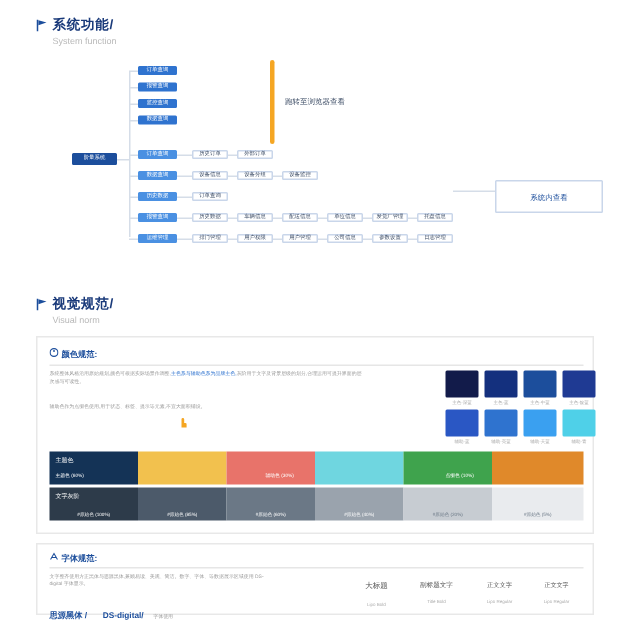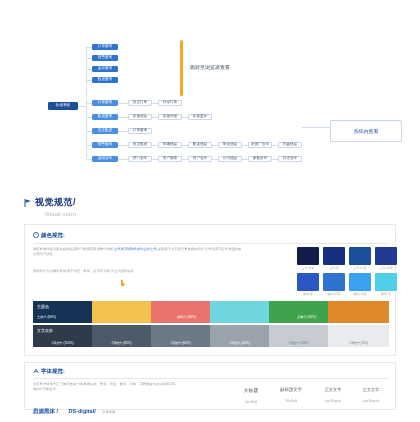--- a/index.html
+++ b/index.html
@@ -86,20 +86,32 @@
   .fontspec{position:absolute;text-align:center;}
   .fs-top{font-size:4px;color:#555;}
   .fs-bot{font-size:3px;color:#aaa;margin-top:7px;}
   .ds{font-size:7px;color:#1c4e9c;font-weight:bold;}
 </style>
 </head>
 <body>
 
 <div class="wrap">
 
+  <div class="sec-head" style="left:24px;top:10px;">
+    <div class="sec-title">
+      <span class="flagicon">
+        <svg width="8" height="8" viewBox="0 0 8 8">
+            <path d="M1 0 L1 8" stroke="#1c4e9c" stroke-width="1"></path>
+            <path d="M1.6 0.5 L7 2 L1.6 3.8 Z" fill="#1c4e9c"></path>
+          </svg>
+      </span>
+      <span>系统功能/</span>
+    </div>
+    <div class="sec-sub">System function</div>
+  </div>
 
   <div class="flow">
 
     <div class="node blue" style="left:48px;top:66px;width:30px;height:8px;">阶量系统</div>
 
     <div class="conn hline" style="left:78px;top:70px;width:8px;"></div>
     <div class="conn vline" style="left:86px;top:12px;height:110px;"></div>
 
     <div class="node mid" style="left:92px;top:8px;width:26px;height:6px;">订单查询</div>
     <div class="node mid" style="left:92px;top:19px;width:26px;height:6px;">报警查询</div>
@@ -165,21 +177,21 @@
     <div class="node" style="left:128px;top:92px;width:24px;height:6px;">订单查询</div>
 
     <div class="bar-orange" style="left:180px;top:4px;height:56px;"></div>
 
     <div class="label-free" style="left:190px;top:28px;">跑转至浏览器查看</div>
 
     <div class="callout" style="left:330px;top:84px;width:58px;height:14px;">系统内查看</div>
     <div class="conn hline" style="left:302px;top:91px;width:28px;"></div>
   </div>
 
-  <div class="sec-head" style="left:24px;top:196px;text-align:right;">
+  <div class="sec-head" style="left:24px;top:196px;">
     <div class="sec-title">
       <span class="flagicon">
         <svg width="8" height="8" viewBox="0 0 8 8">
             <path d="M1 0 L1 8" stroke="#1c4e9c" stroke-width="1"></path>
             <path d="M1.6 0.5 L7 2 L1.6 3.8 Z" fill="#1c4e9c"></path>
           </svg>
       </span>
       <span>视觉规范/</span>
     </div>
     <div class="sec-sub">Visual norm</div>

